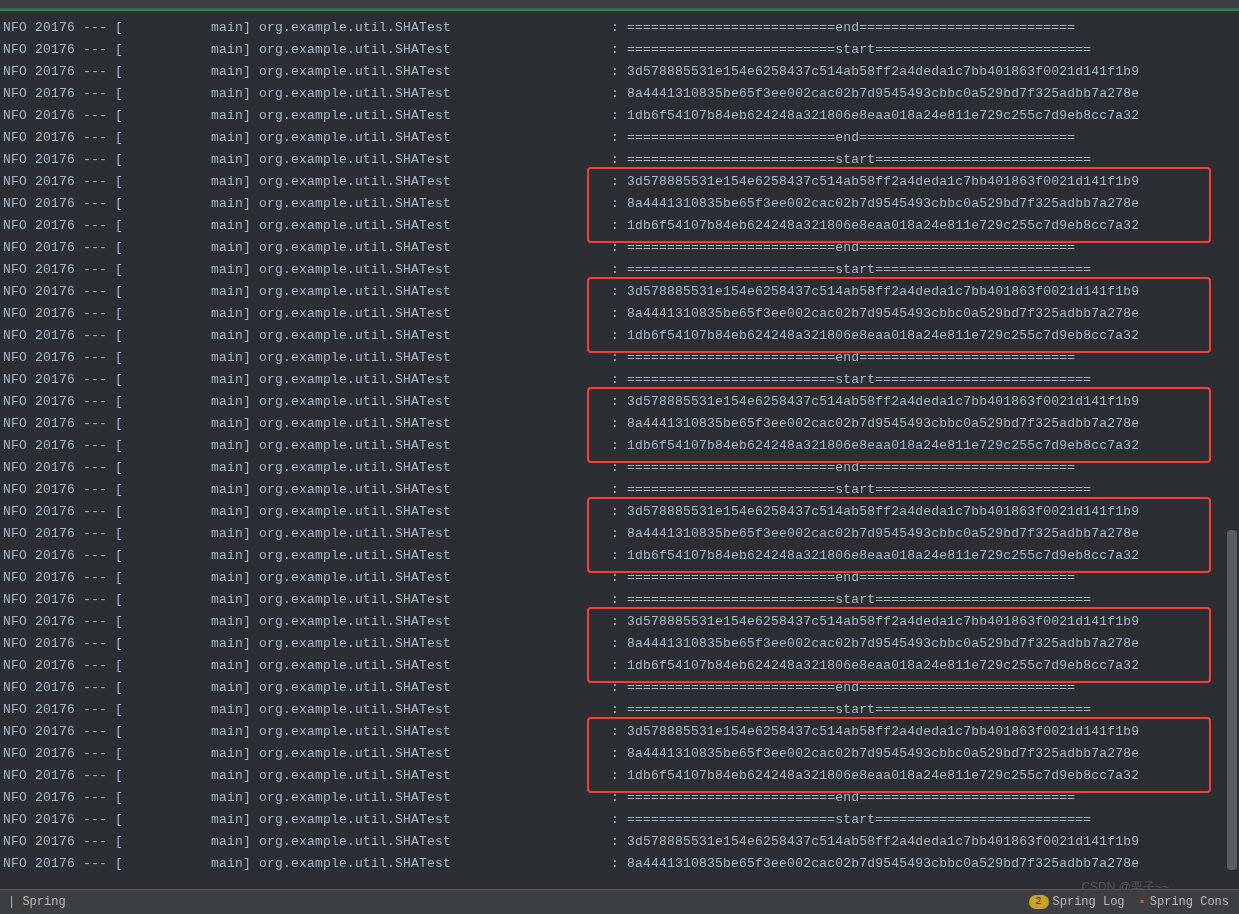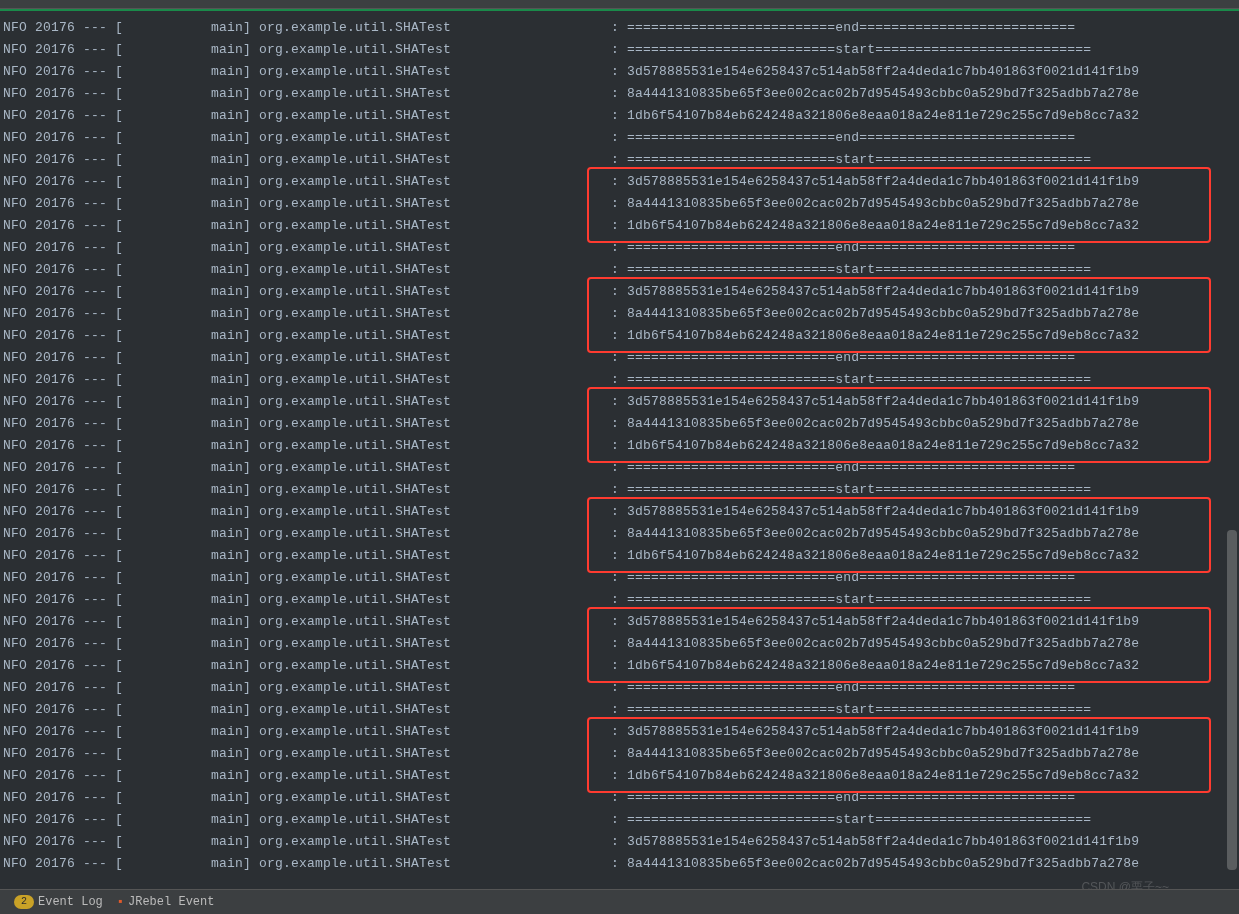--- a/index.html
+++ b/index.html
@@ -150,23 +150,24 @@
     <div class="highlight-box" style="left: 586.5px; top: 706px; height: 72px; width: 620px;"></div>
   </div>
 
 <div class="scrollbar">
   <div class="scroll-thumb"></div>
 </div>
 
 <div class="watermark1">CSDN @栗子~~</div>
 
 <div class="statusbar">
+  <div class="status-left">| Spring</div>
   <div class="status-right">
     <span class="status-item">
       <span class="badge-yellow">2</span>
-      <span>Event Log</span>
+      <span>Spring Log</span>
     </span>
     <span class="status-item">
       <span style="color:#e05a2b;margin-right:4px;">▪</span>
-      <span>JRebel Event</span>
+      <span>Spring Cons</span>
     </span>
   </div>
 </div>
 
 </body></html>

